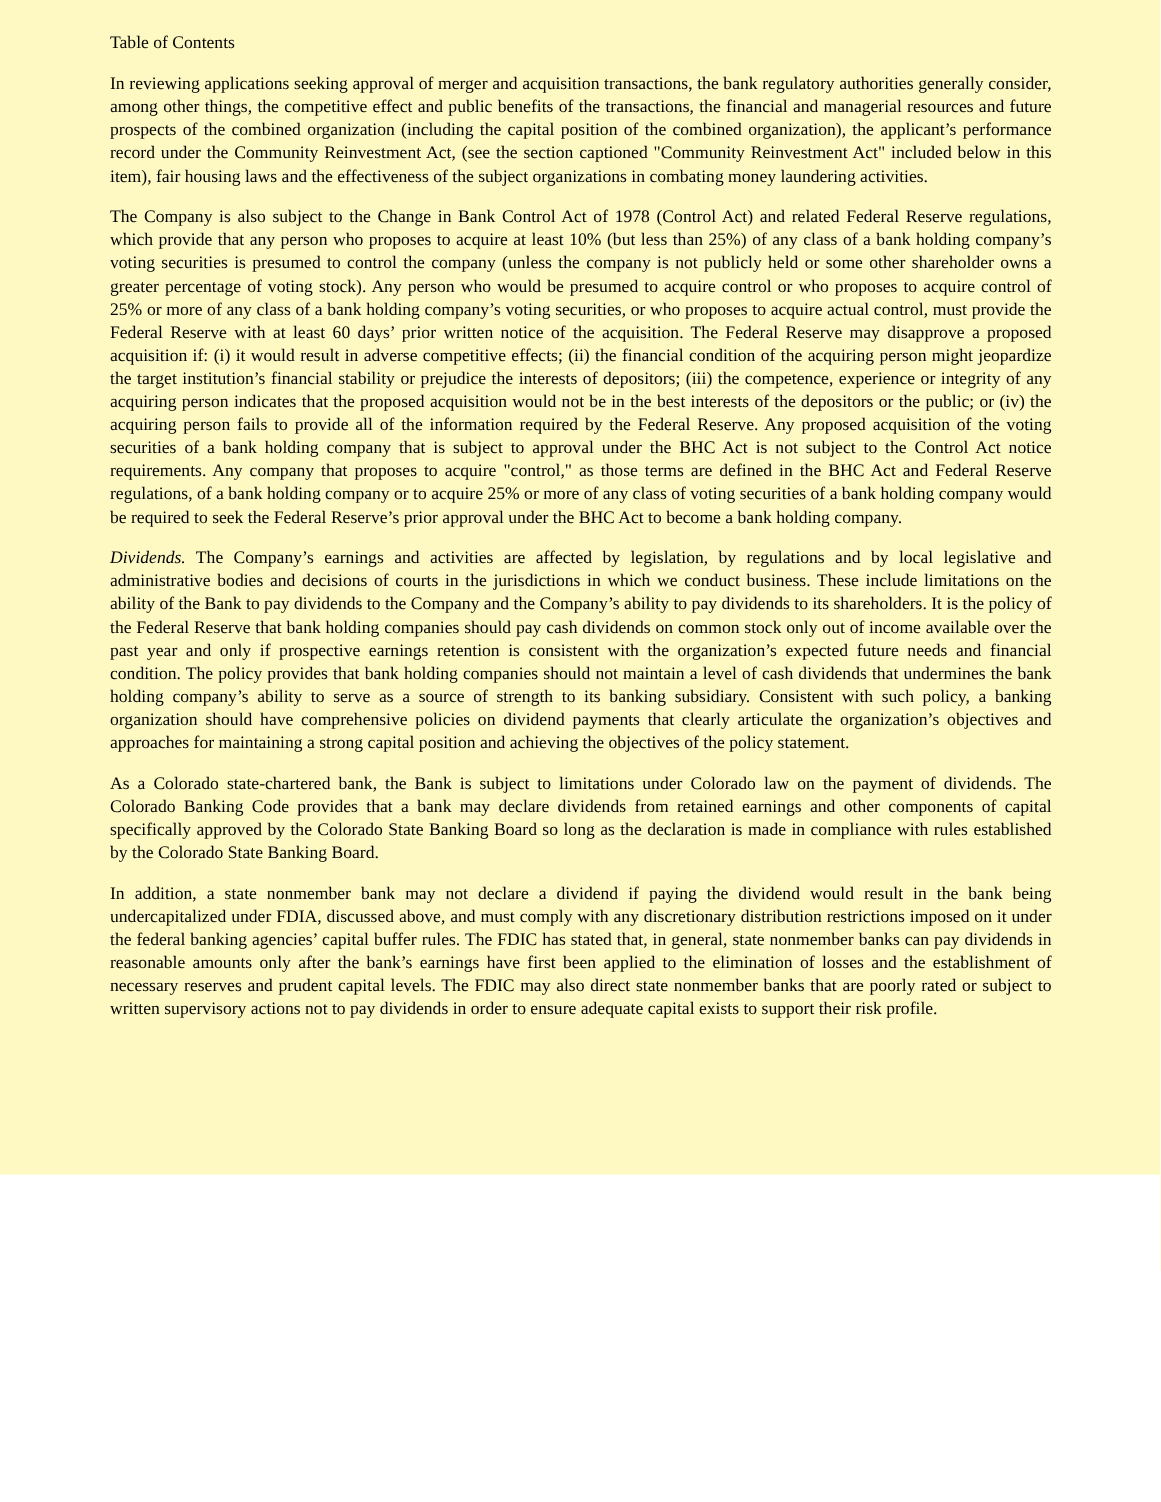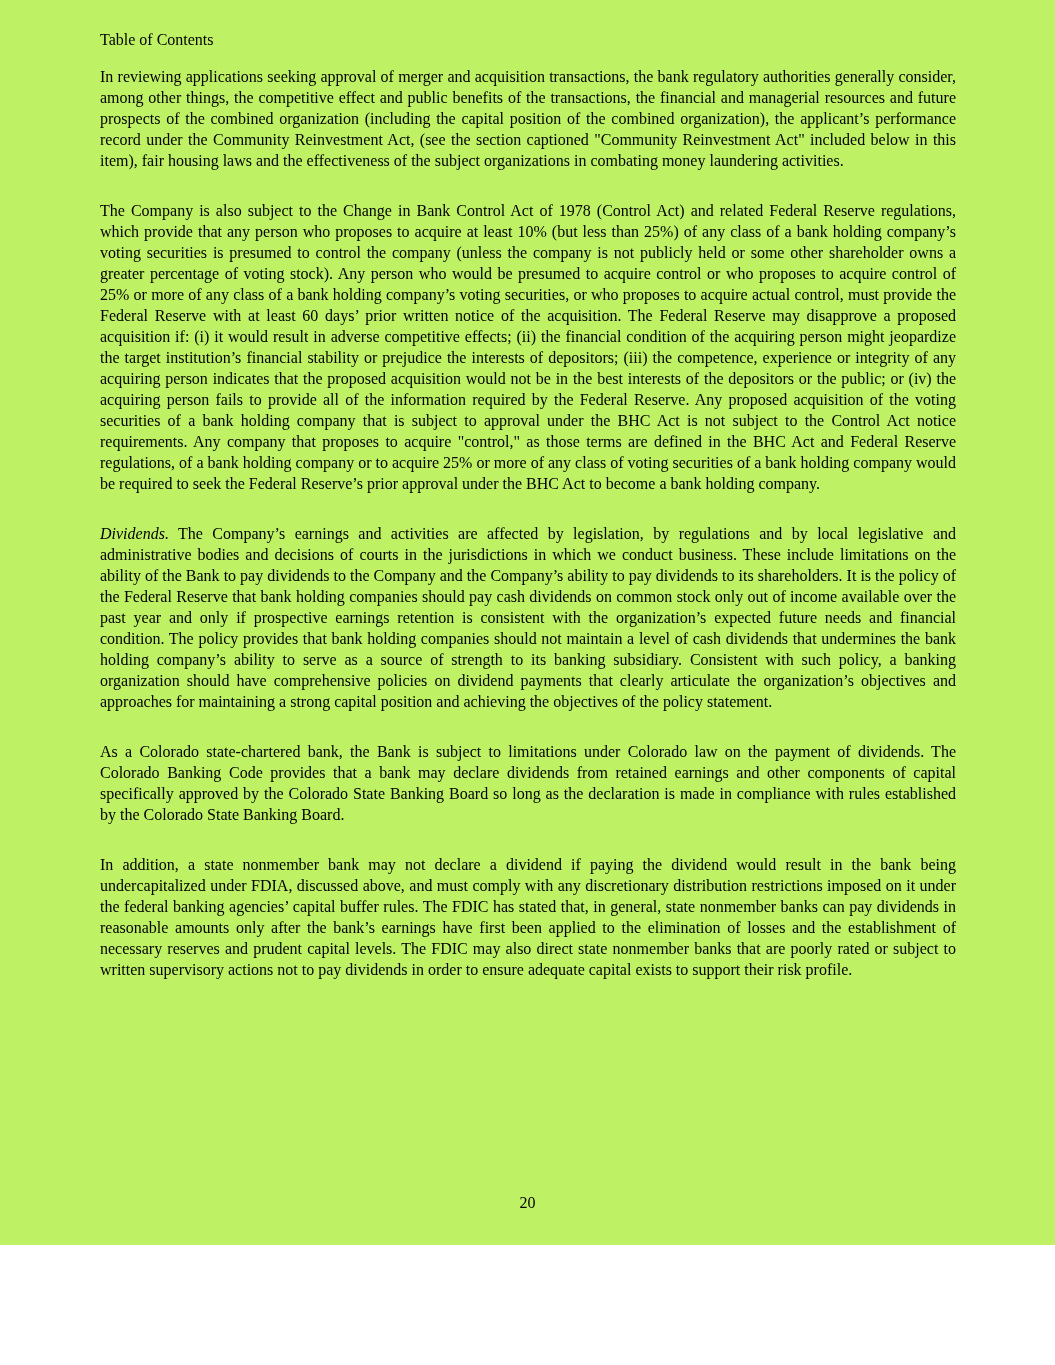--- a/index.html
+++ b/index.html
@@ -3,41 +3,41 @@
 <meta charset="utf-8">
 <style>
   html, body {
     margin: 0;
     padding: 0;
     background: #ffffff;
   }
   .page {
     position: relative;
     width: 1055px;
-    height: 1245px;
-    background: #bef264;
+    height: 1068px;
+    background: #fef9c3;
     color: #000000;
     font-family: "Liberation Serif", "DejaVu Serif", serif;
     font-size: 16px;
     line-height: 21px;
     box-sizing: border-box;
     overflow: hidden;
   }
   .content {
     position: absolute;
     top: 0;
     left: 100px;
     width: 856px;
   }
   .doc-header {
     margin-top: 29px;
     text-align: left;
   }
   .para {
-    margin-top: 29px;
+    margin-top: 3px;
     text-align: justify;
     text-justify: inter-word;
   }
   .para:first-of-type {
     margin-top: 16px;
   }
   .lead-italic {
     font-style: italic;
   }
   .page-footer {
@@ -61,14 +61,13 @@
     <p class="para"><i class="lead-italic"></i><span>The Company is also subject to the Change in Bank Control Act of 1978 (Control Act) and related Federal Reserve regulations, which provide that any person who proposes to acquire at least 10% (but less than 25%) of any class of a bank holding company’s voting securities is presumed to control the company (unless the company is not publicly held or some other shareholder owns a greater percentage of voting stock). Any person who would be presumed to acquire control or who proposes to acquire control of 25% or more of any class of a bank holding company’s voting securities, or who proposes to acquire actual control, must provide the Federal Reserve with at least 60 days’ prior written notice of the acquisition. The Federal Reserve may disapprove a proposed acquisition if: (i) it would result in adverse competitive effects; (ii) the financial condition of the acquiring person might jeopardize the target institution’s financial stability or prejudice the interests of depositors; (iii) the competence, experience or integrity of any acquiring person indicates that the proposed acquisition would not be in the best interests of the depositors or the public; or (iv) the acquiring person fails to provide all of the information required by the Federal Reserve. Any proposed acquisition of the voting securities of a bank holding company that is subject to approval under the BHC Act is not subject to the Control Act notice requirements. Any company that proposes to acquire "control," as those terms are defined in the BHC Act and Federal Reserve regulations, of a bank holding company or to acquire 25% or more of any class of voting securities of a bank holding company would be required to seek the Federal Reserve’s prior approval under the BHC Act to become a bank holding company.</span></p>
 
     <p class="para"><i class="lead-italic">Dividends.</i><span> The Company’s earnings and activities are affected by legislation, by regulations and by local legislative and administrative bodies and decisions of courts in the jurisdictions in which we conduct business. These include limitations on the ability of the Bank to pay dividends to the Company and the Company’s ability to pay dividends to its shareholders. It is the policy of the Federal Reserve that bank holding companies should pay cash dividends on common stock only out of income available over the past year and only if prospective earnings retention is consistent with the organization’s expected future needs and financial condition. The policy provides that bank holding companies should not maintain a level of cash dividends that undermines the bank holding company’s ability to serve as a source of strength to its banking subsidiary. Consistent with such policy, a banking organization should have comprehensive policies on dividend payments that clearly articulate the organization’s objectives and approaches for maintaining a strong capital position and achieving the objectives of the policy statement.</span></p>
 
     <p class="para"><i class="lead-italic"></i><span>As a Colorado state-chartered bank, the Bank is subject to limitations under Colorado law on the payment of dividends. The Colorado Banking Code provides that a bank may declare dividends from retained earnings and other components of capital specifically approved by the Colorado State Banking Board so long as the declaration is made in compliance with rules established by the Colorado State Banking Board.</span></p>
 
     <p class="para"><i class="lead-italic"></i><span>In addition, a state nonmember bank may not declare a dividend if paying the dividend would result in the bank being undercapitalized under FDIA, discussed above, and must comply with any discretionary distribution restrictions imposed on it under the federal banking agencies’ capital buffer rules. The FDIC has stated that, in general, state nonmember banks can pay dividends in reasonable amounts only after the bank’s earnings have first been applied to the elimination of losses and the establishment of necessary reserves and prudent capital levels. The FDIC may also direct state nonmember banks that are poorly rated or subject to written supervisory actions not to pay dividends in order to ensure adequate capital exists to support their risk profile.</span></p>
 
   </div>
 
-  <div class="page-footer">20</div>
 </div>
 
 </body></html>

